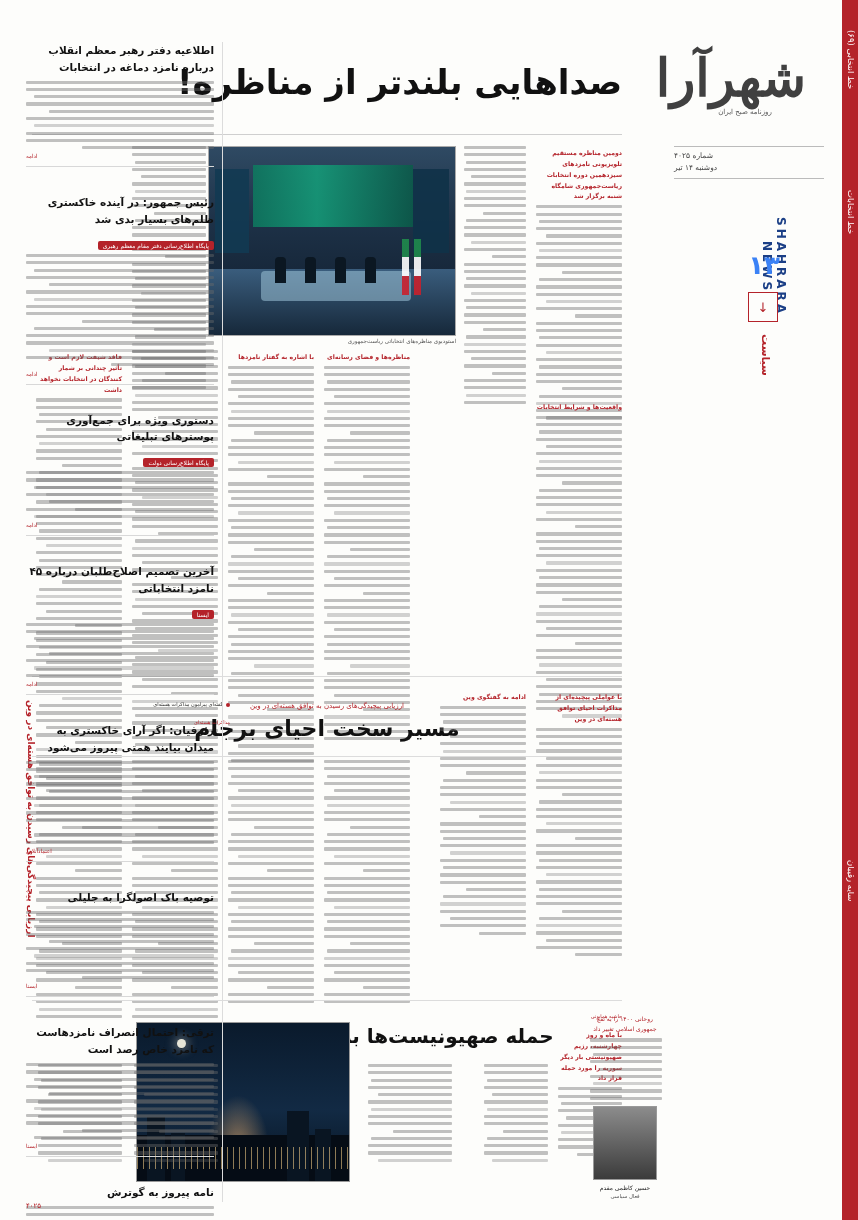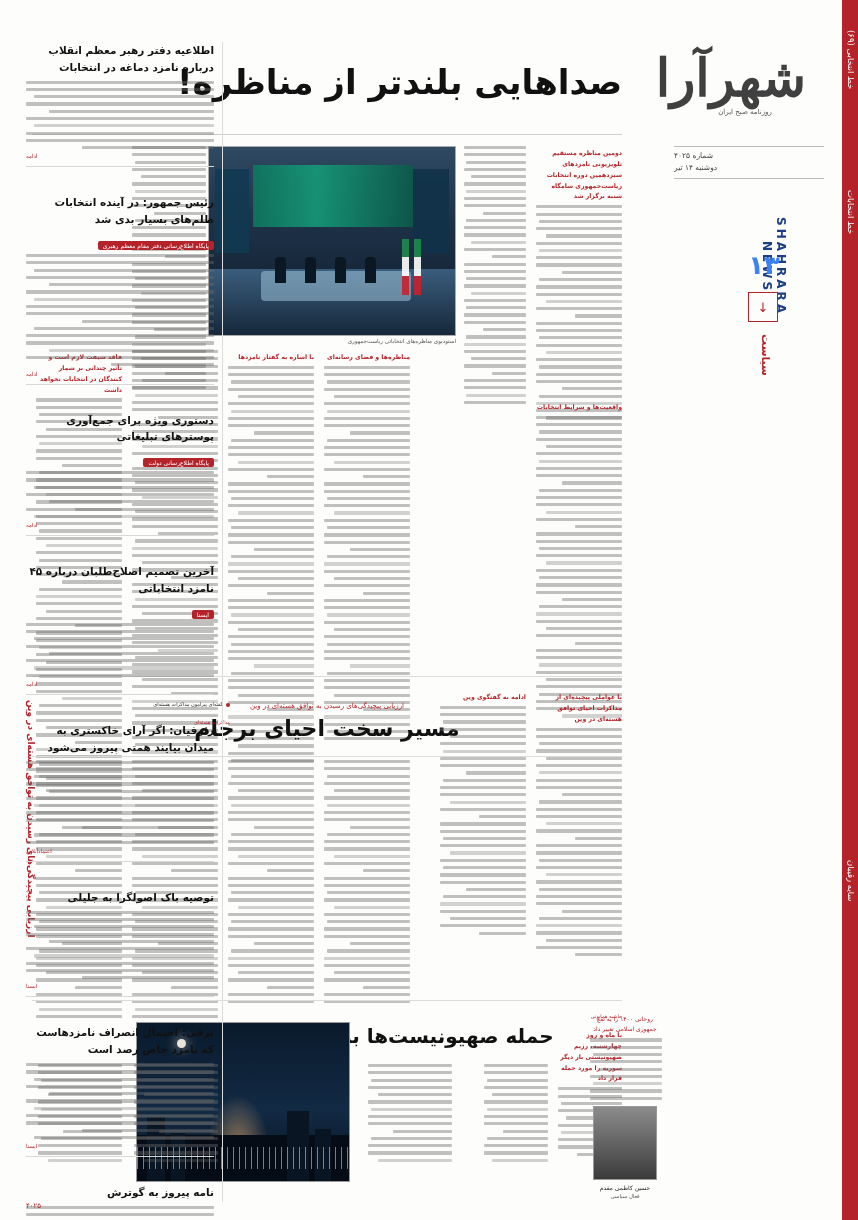--- a/index.html
+++ b/index.html
@@ -967,21 +967,21 @@
           <div class="fakeline s3"></div>
           <div class="fakeline s1"></div>
           <div class="fakeline s2 light"></div>
           <div class="fakeline s1"></div>
           <div class="fakeline s1"></div>
           <div class="fakeline s4"></div>
         </div>
         <div class="side-foot">ادامه</div>
         <div class="side-rule"></div>
       </div>
-      <div class="side-item"><div class="side-title">رئیس جمهور: در آینده انتخابات ظلم‌های بسیار بدی شد</div><div class="tagbar">پایگاه اطلاع‌رسانی دفتر مقام معظم رهبری</div><div class="col" style="position: relative; top: 0px; right: 0px; width: 100%;">
+      <div class="side-item"><div class="side-title">رئیس جمهور: در آینده خاکستری ظلم‌های بسیار بدی شد</div><div class="tagbar">پایگاه اطلاع‌رسانی دفتر مقام معظم رهبری</div><div class="col" style="position: relative; top: 0px; right: 0px; width: 100%;">
           <div class="fakeline s1"></div>
           <div class="fakeline s1"></div>
           <div class="fakeline s2"></div>
           <div class="fakeline s1"></div>
           <div class="fakeline s3"></div>
           <div class="fakeline s1"></div>
           <div class="fakeline s2 light"></div>
           <div class="fakeline s1"></div>
           <div class="fakeline s1"></div>
           <div class="fakeline s4"></div>

